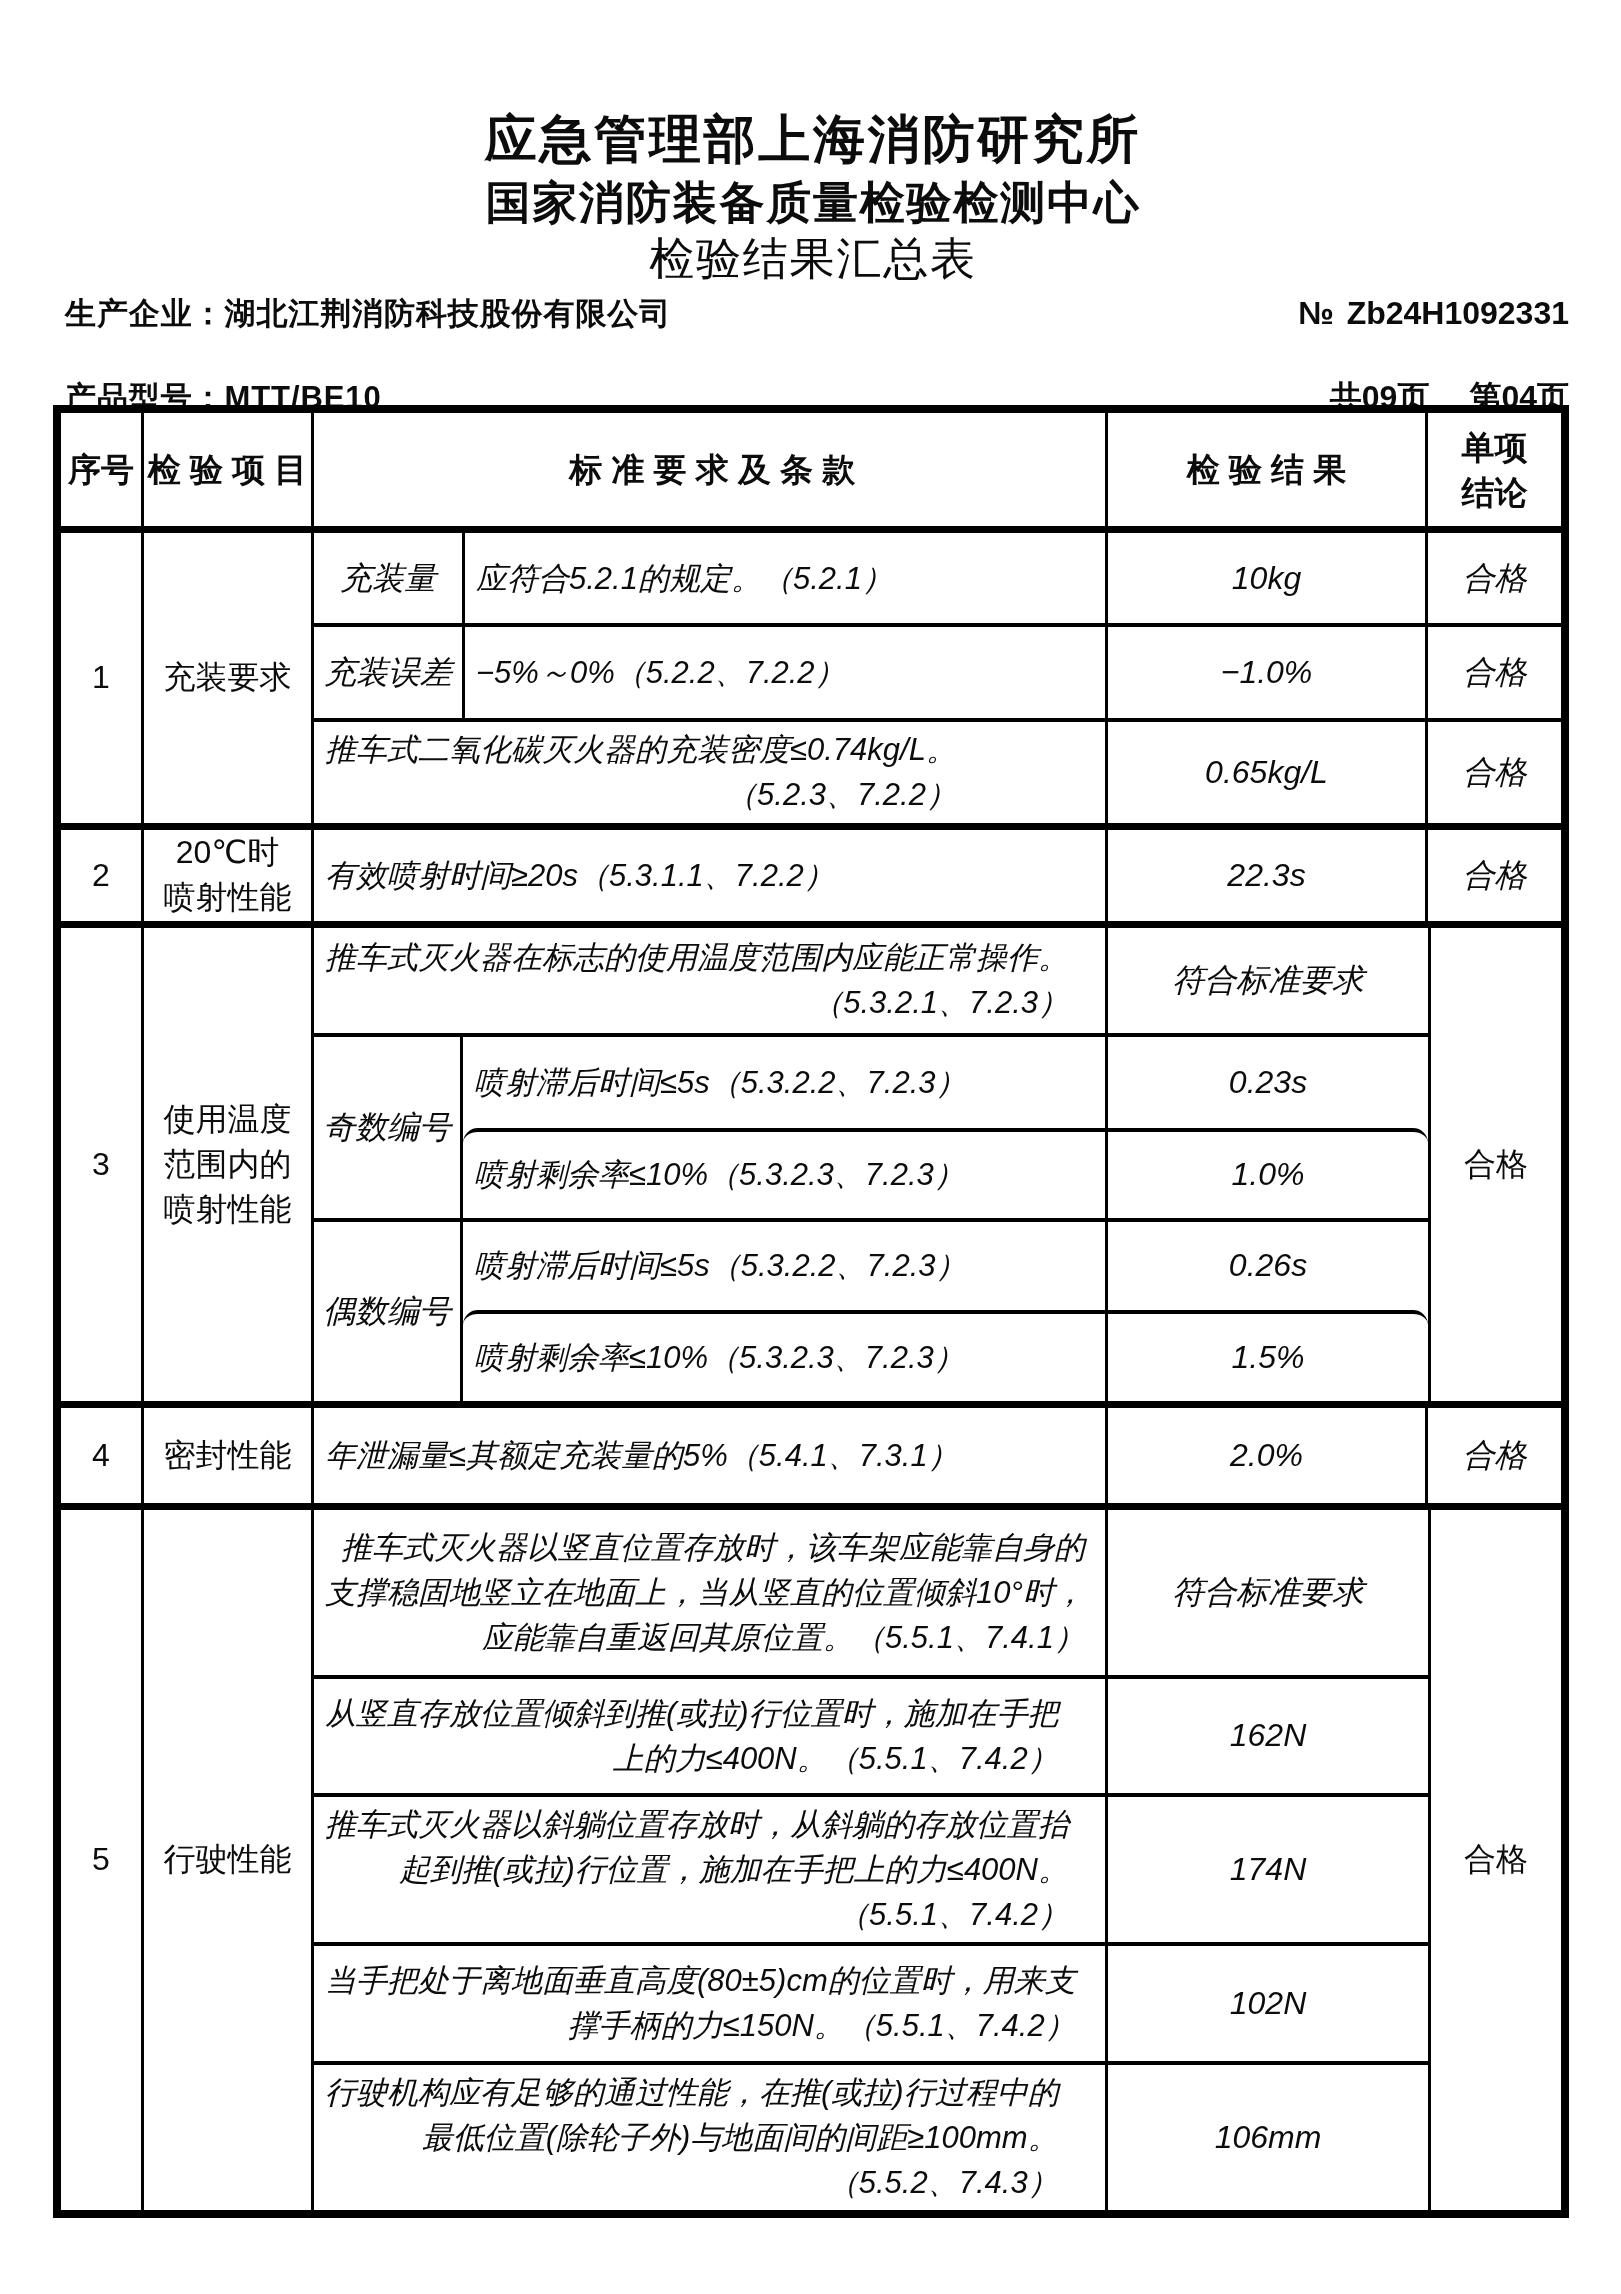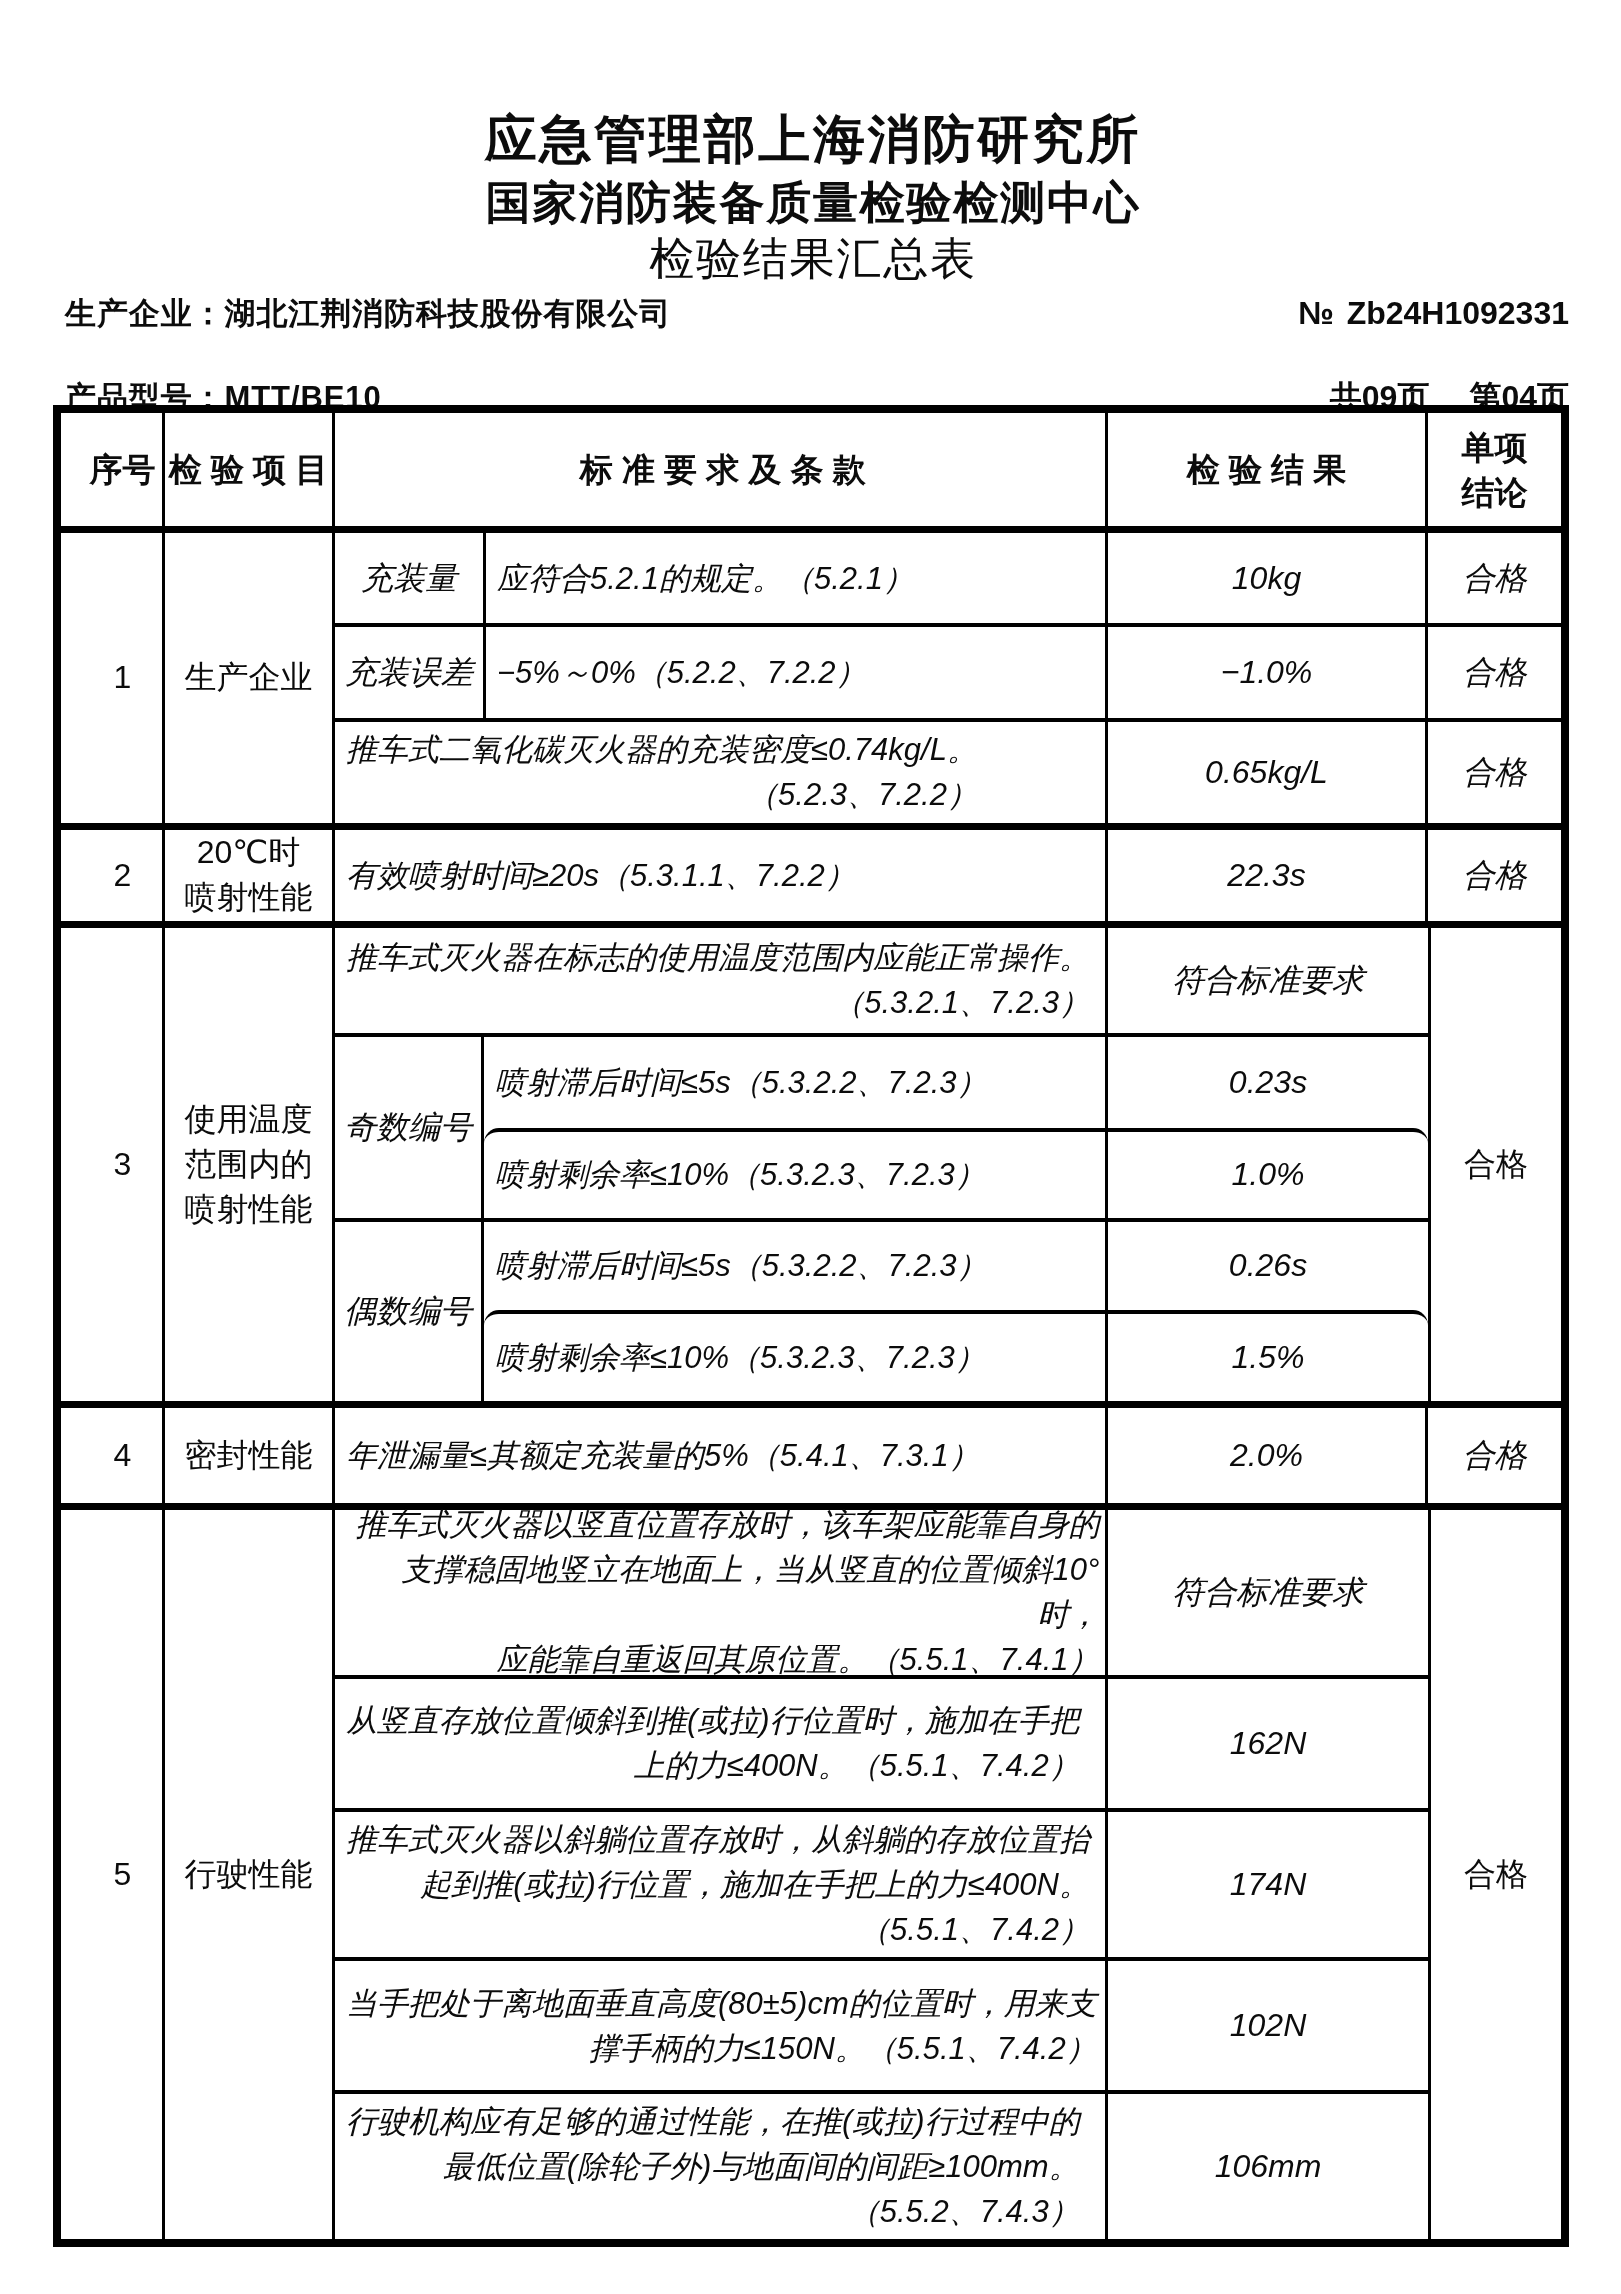--- a/index.html
+++ b/index.html
@@ -29,21 +29,21 @@
   
   .tbl {
     position:absolute; left:53px; top:405px; width:1516px;
     border:8.2px solid #000; background:#fff;
     display:flex; flex-direction:column;
     font-size:32px; font-weight:500; line-height:45px;
   }
   .section { display:flex; border-top:7.3px solid #000; }
   .thead { display:flex; min-height:113px; }
   .cell { display:flex; align-items:center; justify-content:center; text-align:center; }
-  .c1 { width:104px; border-right:3.6px solid #000; flex-shrink:0;padding-left:22px; }
+  .c1 { width:83px; border-right:3.6px solid #000; flex-shrink:0; }
   .c2 { width:170px; border-right:3.6px solid #000; flex-shrink:0; }
   .mid { flex:1; display:flex; flex-direction:column; min-width:0;font-style:italic; }
   .subrow { display:flex; flex:1; }
   .subrow + .subrow { border-top:4.5px solid #000; }
   .slabel { width:151px; border-right:3.6px solid #000; flex-shrink:0; }
   .glabel { width:149px; border-right:3.6px solid #000; flex-shrink:0; }
   .gcol { flex:1; display:flex; flex-direction:column; min-width:0; }
   .grow { display:flex; flex:1; }
   .grow + .grow { border-top:4.5px solid #000;border-radius:15px; }
   .req {
@@ -87,21 +87,21 @@
       <div class="cell c1 hd">序号</div>
       <div class="cell c2 hd">检 验 项 目</div>
       <div class="cell req hd">标 准 要 求 及 条 款</div>
       <div class="cell res rb hd">检 验 结 果</div>
       <div class="cell concl hd pre">单项
 结论</div>
     </div>
 
     <div class="section">
       <div class="cell c1">1</div>
-      <div class="cell c2">生产企业</div>
+      <div class="cell c2">充装要求</div>
       <div class="mid">
         <div class="subrow" style="min-height:89px">
           <div class="cell slabel">充装量</div>
           <div class="cell req">应符合5.2.1的规定。（5.2.1）</div>
           <div class="cell res rb">10kg</div>
           <div class="cell concl">合格</div>
         </div>
         <div class="subrow" style="min-height:92px">
           <div class="cell slabel">充装误差</div>
           <div class="cell req">−5%～0%（5.2.2、7.2.2）</div>

